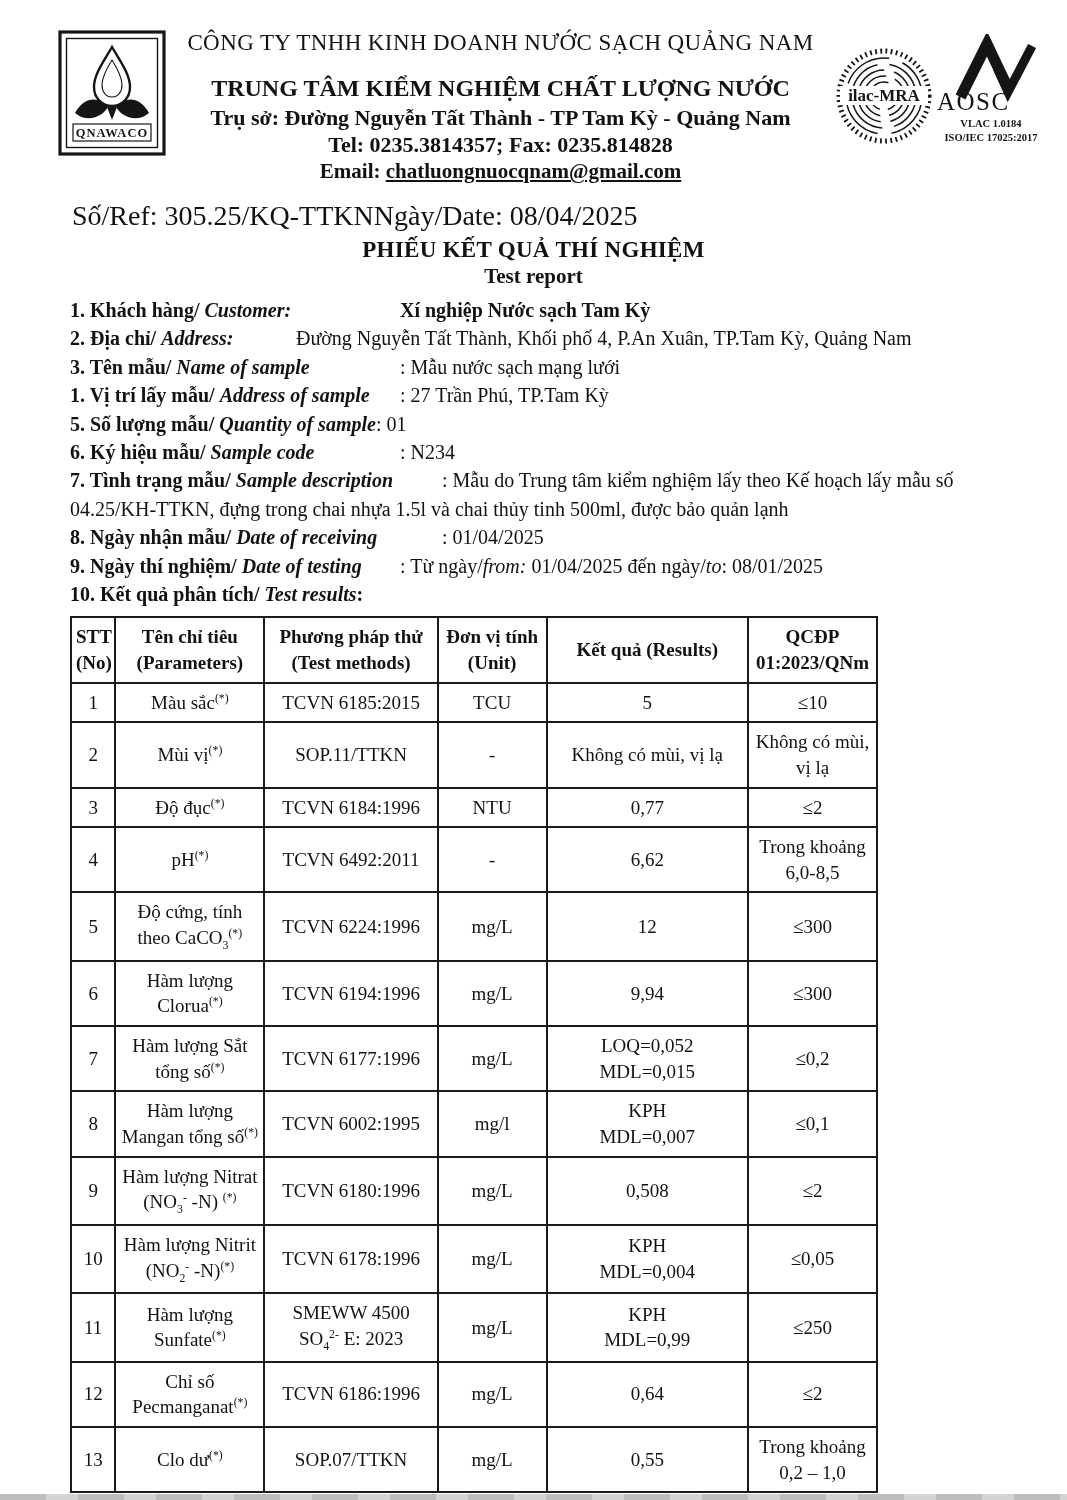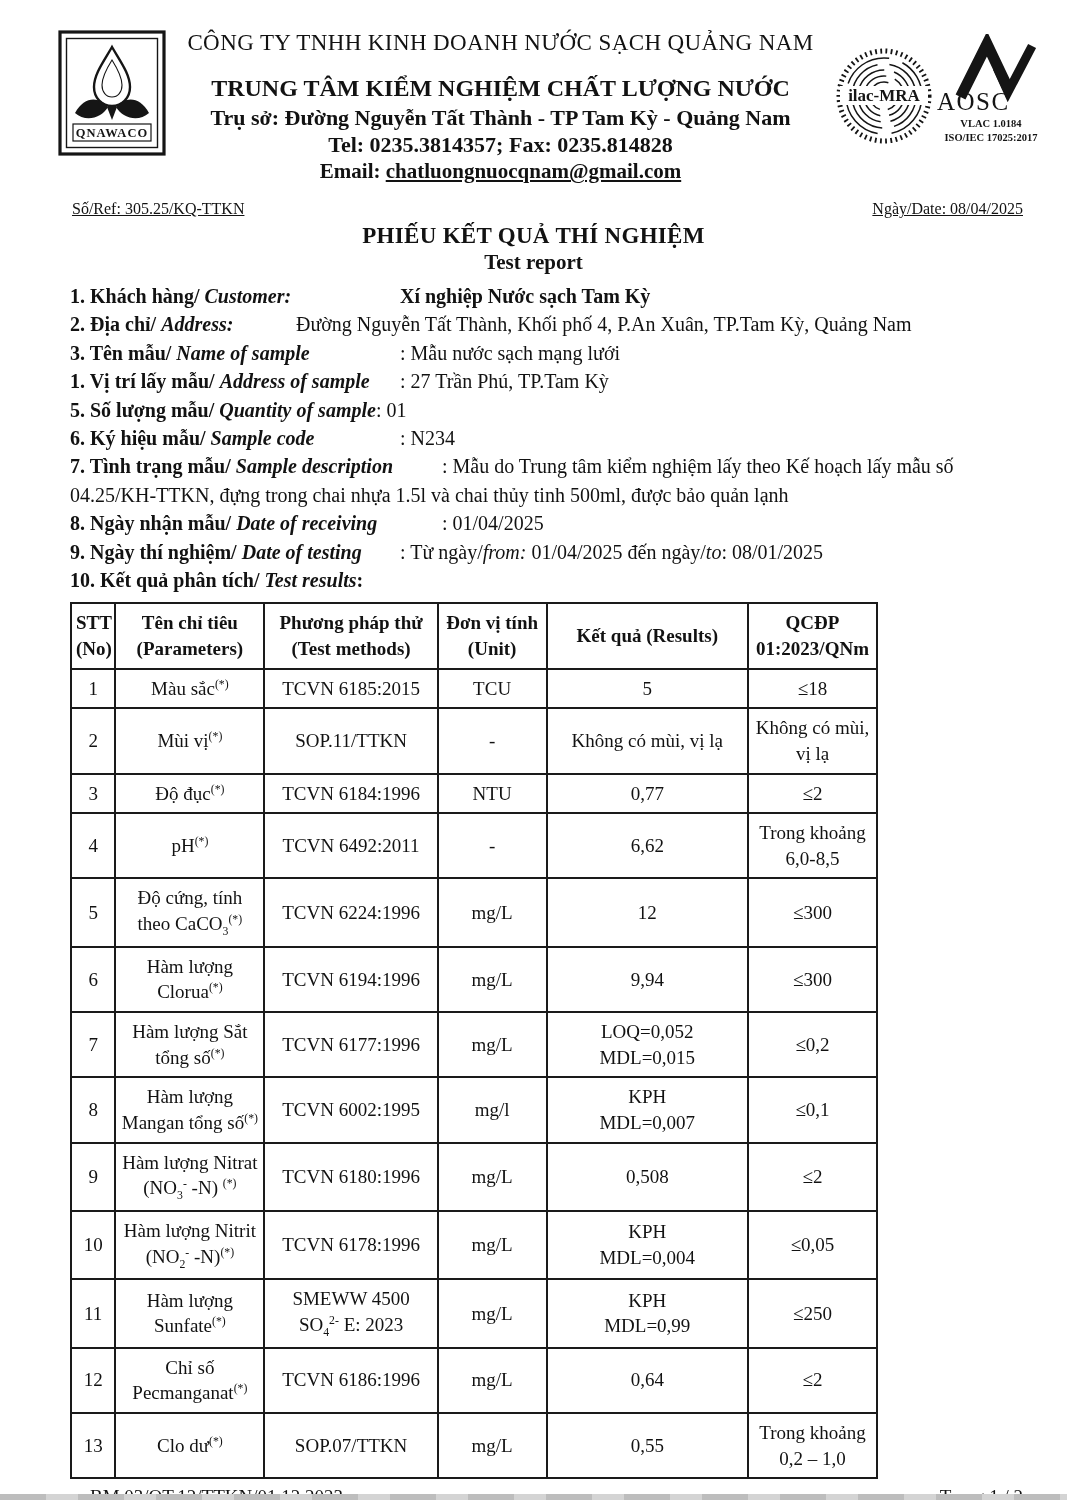--- a/index.html
+++ b/index.html
@@ -13,21 +13,21 @@
   .co1{font-size:23px;letter-spacing:.4px;white-space:nowrap;}
   .co2{font-size:24px;font-weight:bold;margin-top:19px;white-space:nowrap;}
   .co3{font-size:22px;font-weight:bold;margin-top:3px;white-space:nowrap;}
   .co4{font-size:22px;font-weight:bold;margin-top:1px;}
   .co5{font-size:21px;font-weight:bold;margin-top:1px;}
   .em-addr{text-decoration:underline;}
   .head-logos{flex:0 0 auto;display:flex;align-items:center;gap:2px;padding-top:8px;}
   svg text{font-family:"Liberation Serif","DejaVu Serif",serif;}
 
   
-  .ref-row{display:flex;justify-content:space-between;font-size:16px;margin:16px 44px 0 72px;text-decoration:underline;}
+  .ref-row{display:flex;font-size:28px;margin:16px 44px 0 72px;}
 
   
   .title{text-align:center;font-size:23px;font-weight:bold;margin-top:5px;letter-spacing:.3px;}
   .subtitle{text-align:center;font-size:21px;font-weight:bold;margin-top:1px;}
 
   
   #info-list{margin:7px 40px 0 70px;font-size:20px;}
   .info-item{line-height:1.42;}
   .info-label{display:inline-block;}
   .vn{font-weight:bold;}
@@ -155,21 +155,21 @@
 01:2023/QNm</th>
       </tr>
     </thead>
     <tbody id="results-body">
         <tr>
           <td><span>1</span></td>
           <td><span>Màu sắc</span><sup>(*)</sup></td>
           <td><span>TCVN 6185:2015</span></td>
           <td><span>TCU</span></td>
           <td><span>5</span></td>
-          <td><span>≤18</span></td>
+          <td><span>≤10</span></td>
         </tr>
         <tr>
           <td><span>2</span></td>
           <td><span>Mùi vị</span><sup>(*)</sup></td>
           <td><span>SOP.11/TTKN</span></td>
           <td><span>-</span></td>
           <td><span>Không có mùi, vị lạ</span></td>
           <td><span>Không có mùi,</span><br><span>vị lạ</span></td>
         </tr>
         <tr>

